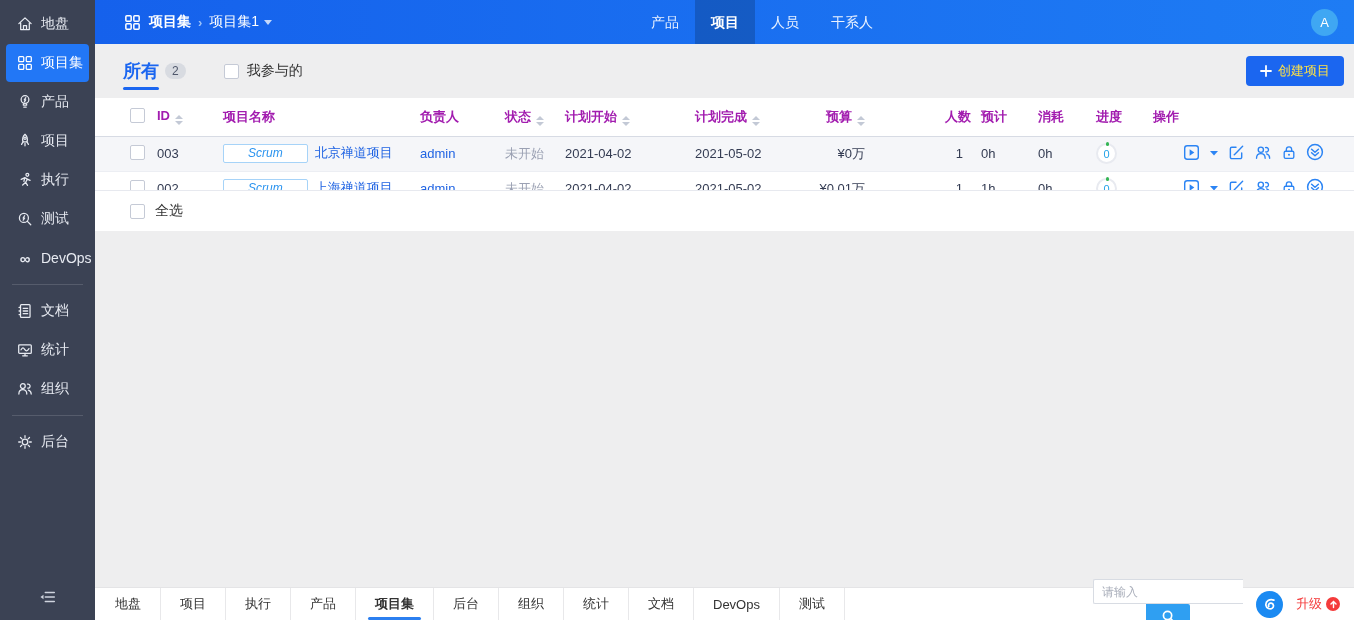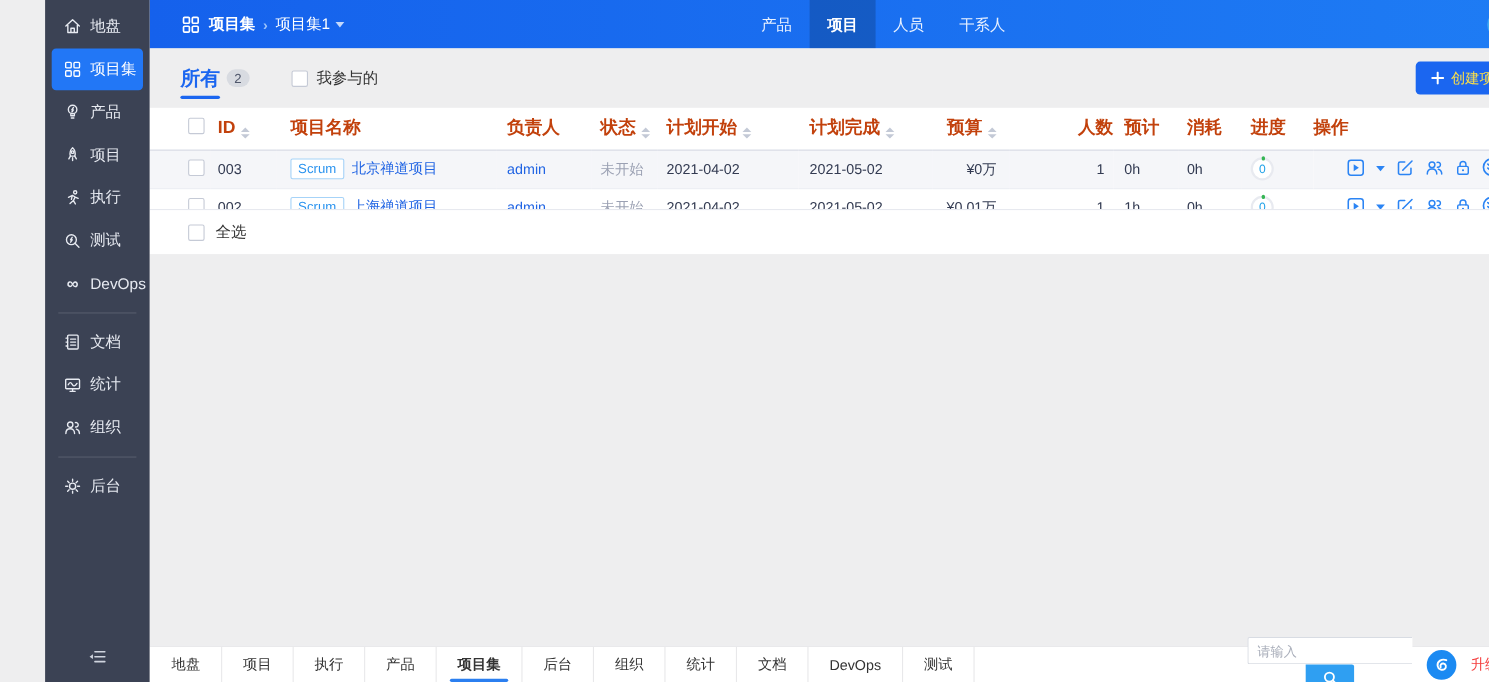--- a/index.html
+++ b/index.html
@@ -1,18 +1,18 @@
 <!DOCTYPE html>
 <html lang="zh"><head>
 <meta charset="utf-8">
 <style>
   * { margin:0; padding:0; box-sizing:border-box; }
   html,body { width:1354px; height:620px; overflow:hidden; }
   body { font-family:"Liberation Sans","DejaVu Sans",sans-serif; font-size:13px; color:#333b52; background:#eeeeef; }
-  .app { position:relative; width:1220px; height:620px;margin-left:41px; }
+  .app { position:relative; width:1220px; height:620px; }
 
   
   .sidebar { position:absolute; left:0; top:0; width:95px; height:620px; background:#3b4254; display:flex; flex-direction:column; z-index:5; }
   .side-list { padding-top:4px; }
   .side-item { display:flex; align-items:center; gap:7px; height:38px; margin:1px 6px; padding-left:10px; border-radius:4px; color:#e7eaf1; font-size:14px; cursor:pointer; }
   .side-item.active { background:#2277f6; color:#fff; }
   .side-item .si { width:18px; height:18px; flex:0 0 18px; display:flex; align-items:center; justify-content:center; }
   .side-item svg { stroke:#e7eaf1; fill:none; stroke-width:1.4; stroke-linecap:round; stroke-linejoin:round; }
   .side-item.active svg { stroke:#fff; }
   .inf { font-size:15px; font-weight:bold; line-height:1; }
@@ -40,33 +40,33 @@
   .tb-tab .cnt { background:#d8dbe1; color:#50586c; font-size:12px; border-radius:9px; padding:1px 7px; }
   .tb-tab::after { content:""; position:absolute; left:0; bottom:8px; width:36px; height:3px; border-radius:2px; background:#1b66f0; }
   .tb-check { display:flex; align-items:center; gap:8px; margin-left:38px; font-size:14px; color:#333; cursor:pointer; }
   .cbox { width:15px; height:15px; border:1px solid #c5cad6; border-radius:2px; background:#fff; display:inline-block; }
   .create-btn { position:absolute; right:10px; top:12px; height:30px; background:#1b66f0; color:#fde047; border:none; border-radius:4px; font-size:13px; padding:0 14px; display:flex; align-items:center; gap:6px; cursor:pointer; font-family:inherit; }
   .create-btn svg { stroke:#fff; stroke-width:1.8; stroke-linecap:round; }
 
   
   .panel { position:absolute; left:95px; top:98px; width:1259px; background:#fff; }
   table { width:1259px; border-collapse:collapse; table-layout:fixed; }
-  th { font-size:16px; color:#c2410c; font-weight:bold; text-align:left; height:38px; border-bottom:1px solid #d7dbe4; }
+  th { font-size:13px; color:#a21caf; font-weight:bold; text-align:left; height:38px; border-bottom:1px solid #d7dbe4; }
   td { height:35px; font-size:13px; color:#333b52; border-bottom:1px solid #eceef3; }
   tr.r0 td { background:#f5f6f9; }
   .pl8{padding-left:8px;} .pl10{padding-left:10px;} .pl13{padding-left:13px;}
   .col-check { padding-left:35px; }
   .col-id { padding-left:7px; }
   .t-right { text-align:right; padding-right:12px; }
   .t-center { text-align:left; }
   th.people-h { text-align:right; }
   a.lnk { color:#2064e3; text-decoration:none; cursor:pointer; }
   .id-txt { color:#333b52; }
   .status-wait { color:#9ba1b3; }
-  .badge-scrum { display:inline-block; border:1px solid #a6d3f8; color:#2a93ef; font-size:12px; padding:0 6px; line-height:17px; border-radius:2px; background:#fff; margin-right:7px; }
+  .badge-scrum { display:inline-block; border:1px solid #a6d3f8; color:#2a93ef; font-size:12px; padding:0 24px; line-height:17px; border-radius:2px; background:#fff; margin-right:7px;font-style:italic; }
   .sort { display:inline-flex; flex-direction:column; gap:2px; margin-left:5px; vertical-align:1px; }
   .sort i { display:block; width:0; height:0; border-left:4px solid transparent; border-right:4px solid transparent; }
   .sort .up { border-bottom:4px solid #c3c9d6; }
   .sort .dn { border-top:4px solid #c3c9d6; }
   .prog { position:relative; display:inline-flex; width:21px; height:21px; border:2px solid #e8eaf0; border-radius:50%; align-items:center; justify-content:center; color:#22a2e8; font-size:11px; background:#fff; }
   .prog::before { content:""; position:absolute; top:-3px; left:8px; width:3px; height:4px; border-radius:2px; background:#35b554; }
   .acts { display:flex; align-items:center; justify-content:center; gap:9px; }
   .acts svg { stroke:#2b84f4; fill:none; stroke-width:1.5; stroke-linecap:round; stroke-linejoin:round; cursor:pointer; }
   .acts .fillb { fill:#2b84f4; stroke:none; }
 

